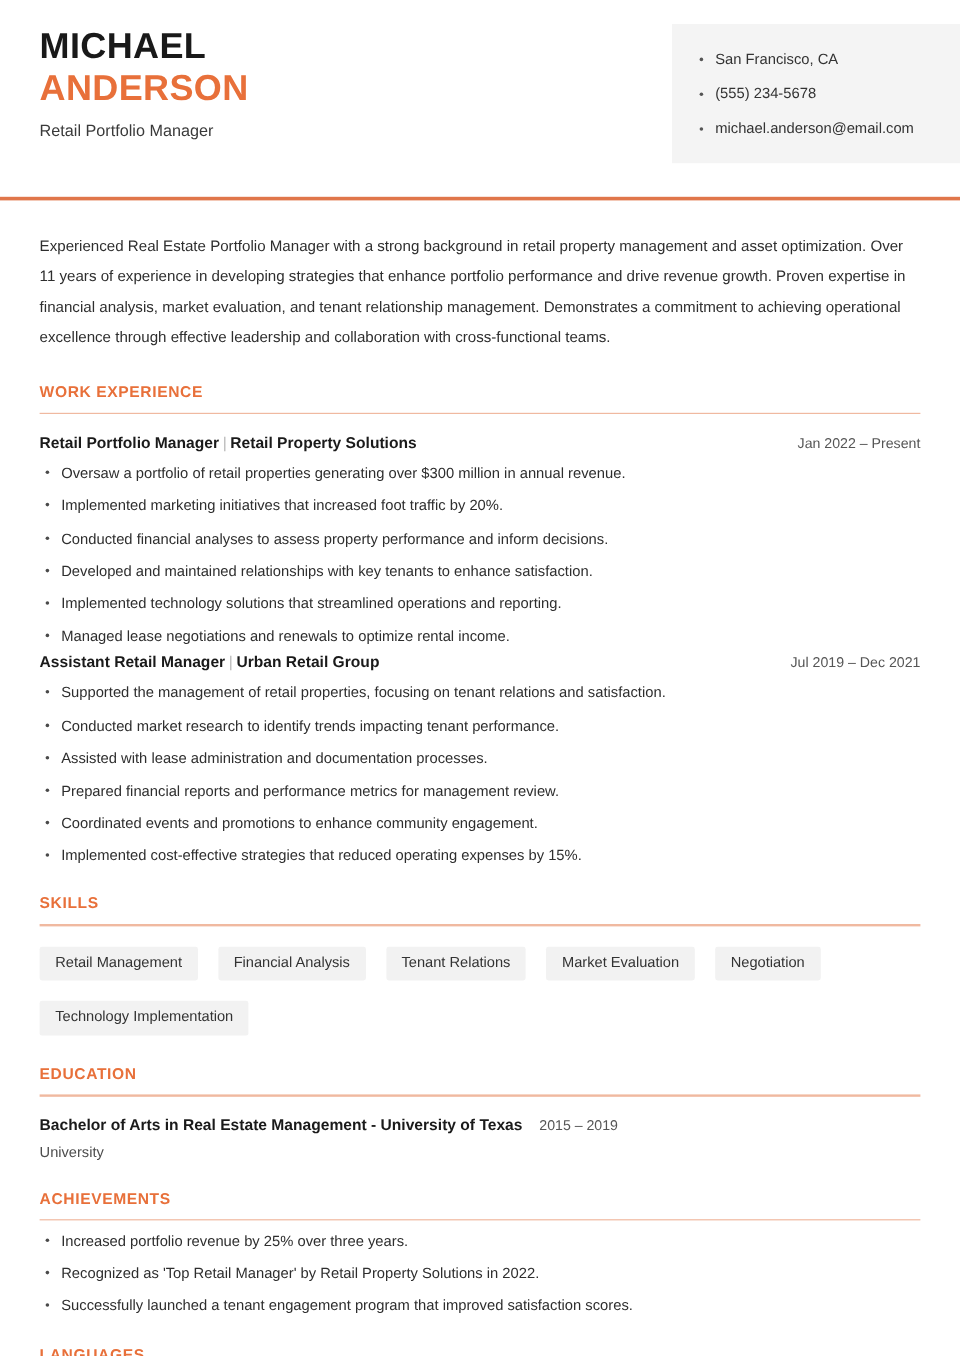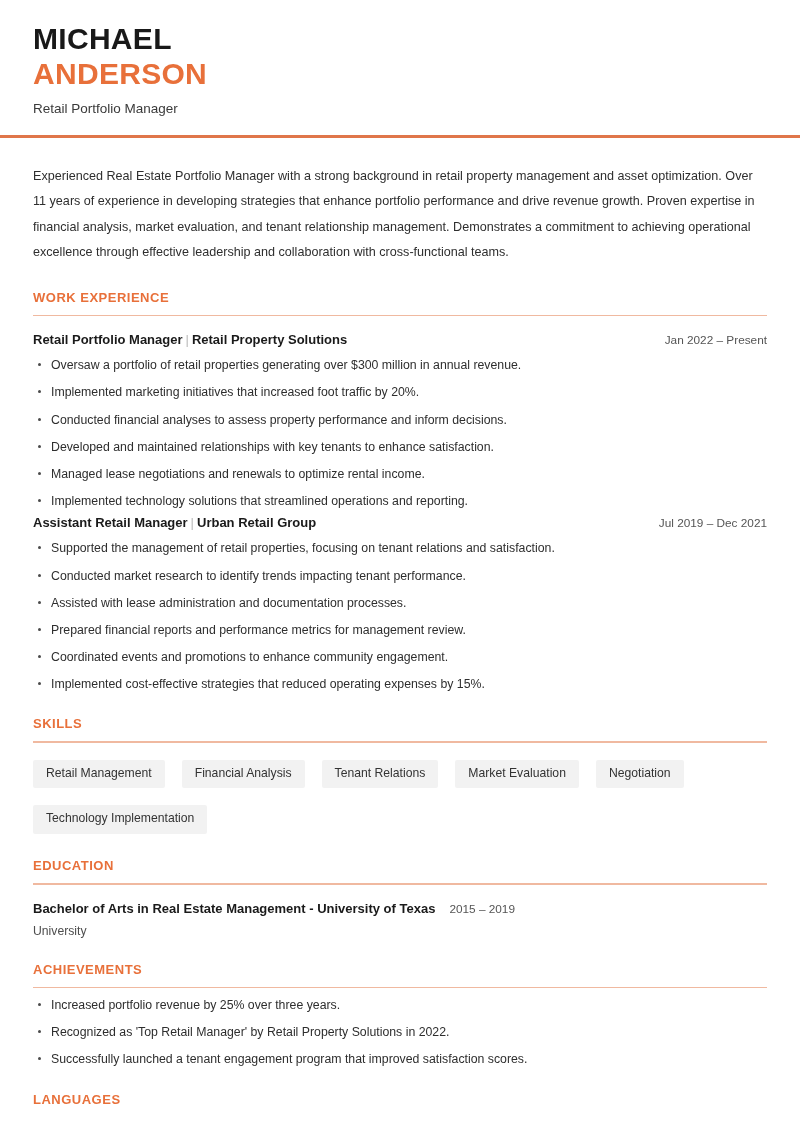--- a/index.html
+++ b/index.html
@@ -20,21 +20,21 @@
     overflow: hidden;
   }
 
   
   .header {
     position: relative;
     display: flex;
     align-items: flex-start;
     justify-content: space-between;
     padding: 0;
-    height: 135px;
+    height: 164px;
   }
 
   .header-left {
     padding: 22px 0 0 33px;
   }
 
   .name-first {
     font-size: 30px;
     font-weight: bold;
     letter-spacing: 0.3px;
@@ -224,20 +224,25 @@
 <body>
 
 <div class="page">
 
   <div class="header">
     <div class="header-left">
       <div class="name-first">MICHAEL</div>
       <div class="name-last">ANDERSON</div>
       <div class="job-role">Retail Portfolio Manager</div>
     </div>
+    <div class="contact-box">
+      <div class="contact-item">San Francisco, CA</div>
+      <div class="contact-item">(555) 234-5678</div>
+      <div class="contact-item">michael.anderson@email.com</div>
+    </div>
   </div>
   <div class="header-rule"></div>
 
   <div class="body-wrap">
 
     <div class="summary">Experienced Real Estate Portfolio Manager with a strong background in retail property management and asset optimization. Over 11 years of experience in developing strategies that enhance portfolio performance and drive revenue growth. Proven expertise in financial analysis, market evaluation, and tenant relationship management. Demonstrates a commitment to achieving operational excellence through effective leadership and collaboration with cross-functional teams.</div>
 
     <div class="section">
       <div class="section-title">WORK EXPERIENCE</div>
       <div class="section-rule"></div>
@@ -245,22 +250,22 @@
       <div class="job">
         <div class="job-head">
           <div class="job-title"><span>Retail Portfolio Manager</span><span class="sep">|</span><span>Retail Property Solutions</span></div>
           <div class="job-date">Jan 2022 – Present</div>
         </div>
         <div class="bullets">
           <div class="bullet">Oversaw a portfolio of retail properties generating over $300 million in annual revenue.</div>
           <div class="bullet">Implemented marketing initiatives that increased foot traffic by 20%.</div>
           <div class="bullet">Conducted financial analyses to assess property performance and inform decisions.</div>
           <div class="bullet">Developed and maintained relationships with key tenants to enhance satisfaction.</div>
+          <div class="bullet">Implemented technology solutions that streamlined operations and reporting.</div>
           <div class="bullet">Managed lease negotiations and renewals to optimize rental income.</div>
-          <div class="bullet">Implemented technology solutions that streamlined operations and reporting.</div>
         </div>
       </div>
 
       <div class="job">
         <div class="job-head">
           <div class="job-title"><span>Assistant Retail Manager</span><span class="sep">|</span><span>Urban Retail Group</span></div>
           <div class="job-date">Jul 2019 – Dec 2021</div>
         </div>
         <div class="bullets">
           <div class="bullet">Supported the management of retail properties, focusing on tenant relations and satisfaction.</div>

